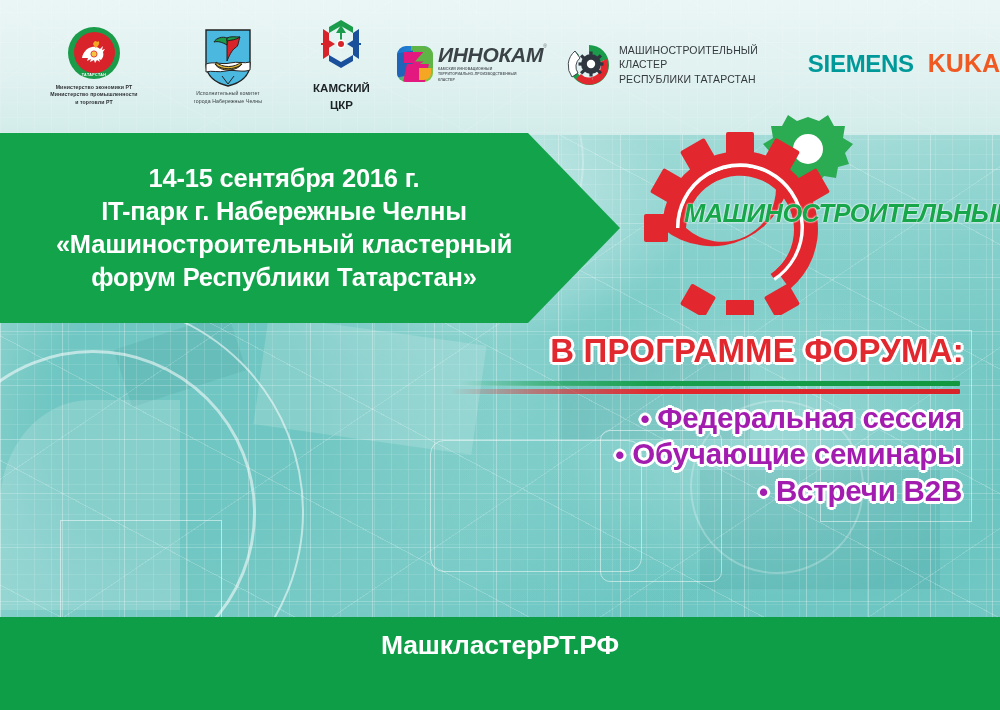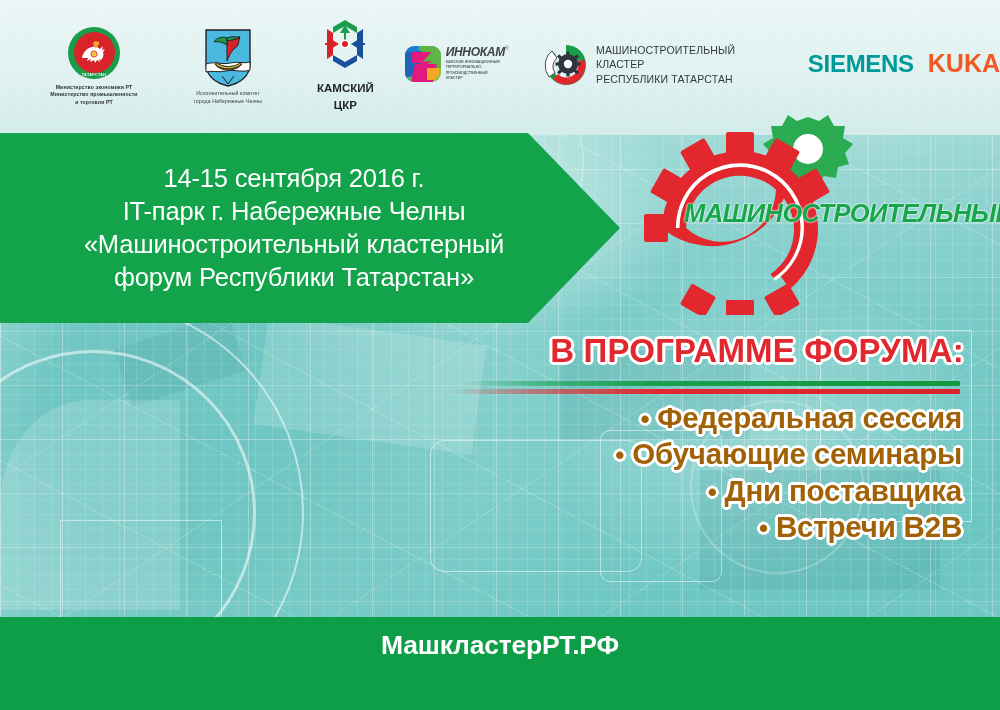--- a/index.html
+++ b/index.html
@@ -92,43 +92,43 @@
   .inno-wrap{display:flex;align-items:center;gap:5px;}
   .inno-mark{width:36px;height:36px;border-radius:9px;position:relative;overflow:hidden;
     background:linear-gradient(135deg,#1669c7 0%,#2a8fd8 35%,#6cc24a 60%,#8bc53f 100%);}
   .inno-mark .sq-g{position:absolute;right:0;top:0;width:22px;height:22px;border-radius:0 9px 0 9px;background:#5fb446;}
   .inno-mark .sq-b{position:absolute;left:0;top:6px;width:16px;height:24px;background:#1f64b8;transform:skewY(-10deg);}
   .inno-mark .sq-m{position:absolute;left:8px;bottom:0;width:22px;height:18px;background:#e4197f;transform:skewX(-12deg);}
   .inno-mark .sq-y{position:absolute;right:2px;bottom:2px;width:12px;height:12px;background:#f5a623;border-radius:0 0 7px 0;}
   .inno-mark .swoosh{position:absolute;left:7px;top:6px;width:20px;height:22px;background:#e4197f;
     clip-path:polygon(0 0,100% 0,55% 45%,100% 45%,0 100%,45% 52%,0 52%);}
   .inno-text{display:flex;flex-direction:column;line-height:1;}
-  .inno-name{font-size:12px;font-weight:bold;font-style:italic;color:#3c4348;letter-spacing:-.3px;}
+  .inno-name{font-size:21px;font-weight:bold;font-style:italic;color:#3c4348;letter-spacing:-.3px;}
   .inno-sub{font-size:3.5px;color:#5a6268;line-height:1.5;margin-top:2px;font-weight:bold;letter-spacing:.1px;}
   .inno-r{font-size:5px;color:#6a7378;vertical-align:super;}
 
   
   .mc-wrap{display:flex;align-items:center;gap:8px;}
   .mc-mark{width:44px;height:44px;position:relative;}
   .mc-text{font-size:10.5px;line-height:1.35;color:#34393e;font-weight:normal;letter-spacing:.15px;}
 
   
   .siemens{font-size:24px;font-weight:bold;color:#009999;letter-spacing:-.3px;}
   .kuka{font-size:25px;font-weight:bold;color:#f05a22;letter-spacing:0px;}
 
   
   .arrow-banner{
     position:absolute;left:0;top:133px;width:620px;height:190px;
     background:#13a34a;
     clip-path:polygon(0 0, 528px 0, 620px 95px, 528px 190px, 0 190px);
     display:flex;align-items:center;
   }
   .arrow-lines{
-    width:540px;padding-left:24px;color:#fff;text-align:center;
-    font-size:25.5px;font-weight:normal;line-height:1.30;letter-spacing:-.2px;
+    width:540px;padding-left:14px;color:#fff;text-align:center;
+    font-size:25.5px;font-weight:bold;line-height:1.30;letter-spacing:-.2px;
   }
   .arrow-lines div{white-space:nowrap;}
 
   
   .forumlogo{position:absolute;left:612px;top:110px;width:388px;height:205px;}
   .forumlogo .ftext{
     position:absolute;left:72px;top:90px;width:310px;
     color:#17a64a;font-weight:bold;font-style:italic;
     font-size:25.5px;line-height:1.05;letter-spacing:-.6px;
     text-shadow:0 0 2px #fff,0 0 2px #fff;
@@ -147,21 +147,21 @@
   }
   .rule{position:absolute;right:40px;height:5px;border-radius:1px;}
   .rule-green{top:59px;width:500px;
     background:linear-gradient(90deg, rgba(24,160,78,0) 0%, rgba(24,160,78,.55) 16%, #18a04e 38%, #13983f 100%);}
   .rule-red{top:67px;width:510px;
     background:linear-gradient(90deg, rgba(226,40,46,0) 0%, rgba(226,40,46,.5) 16%, #e2282e 40%, #d8232a 100%);}
 
   .bullets{position:absolute;right:38px;top:78px;width:640px;text-align:right;}
   .bullets li{
     list-style:none;
-    font-size:29.5px;font-weight:bold;color:#a16207;
+    font-size:29.5px;font-weight:bold;color:#a21caf;
     line-height:1.23;white-space:nowrap;letter-spacing:-.2px;
     text-shadow:
       2px 0 0 #fff,-2px 0 0 #fff,0 2px 0 #fff,0 -2px 0 #fff,
       2px 2px 0 #fff,-2px 2px 0 #fff,2px -2px 0 #fff,-2px -2px 0 #fff,
       3px 0 0 #fff,-3px 0 0 #fff,0 3px 0 #fff,0 -3px 0 #fff;
   }
   .bullets ul{margin:0;padding:0;}
   .bullets .dot{font-size:26px;}
 
   
@@ -376,24 +376,20 @@
         <li>
           <span class="dot">•</span>
           <span>Федеральная сессия</span>
         </li>
         <li>
           <span class="dot">•</span>
           <span>Обучающие семинары</span>
         </li>
         <li>
           <span class="dot">•</span>
-          <span>Дни поставщика</span>
-        </li>
-        <li>
-          <span class="dot">•</span>
           <span>Встречи B2B</span>
         </li>
       </ul>
     </div>
   </div>
 
   <div class="footer">
     <div class="foot-line2">МашкластерРТ.РФ</div>
   </div>
 

